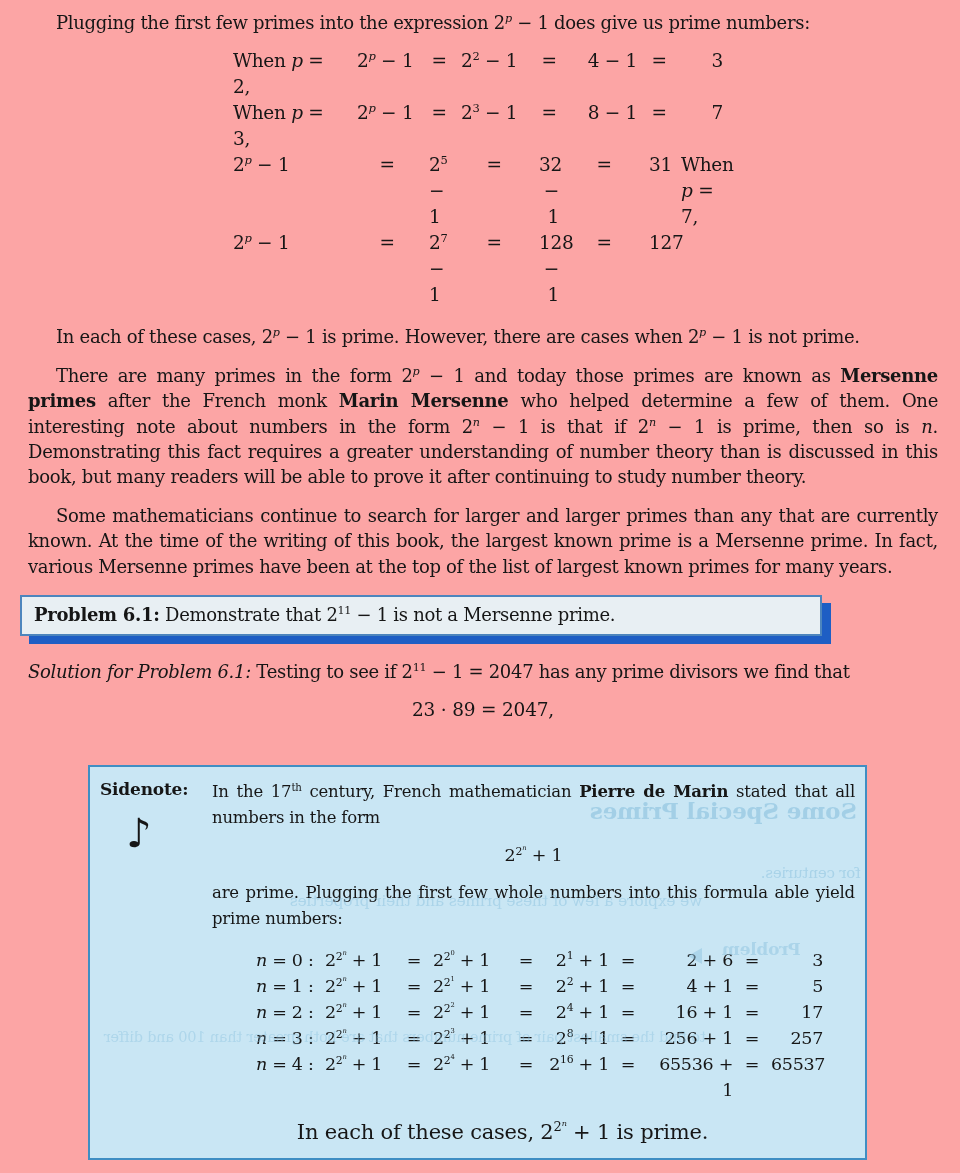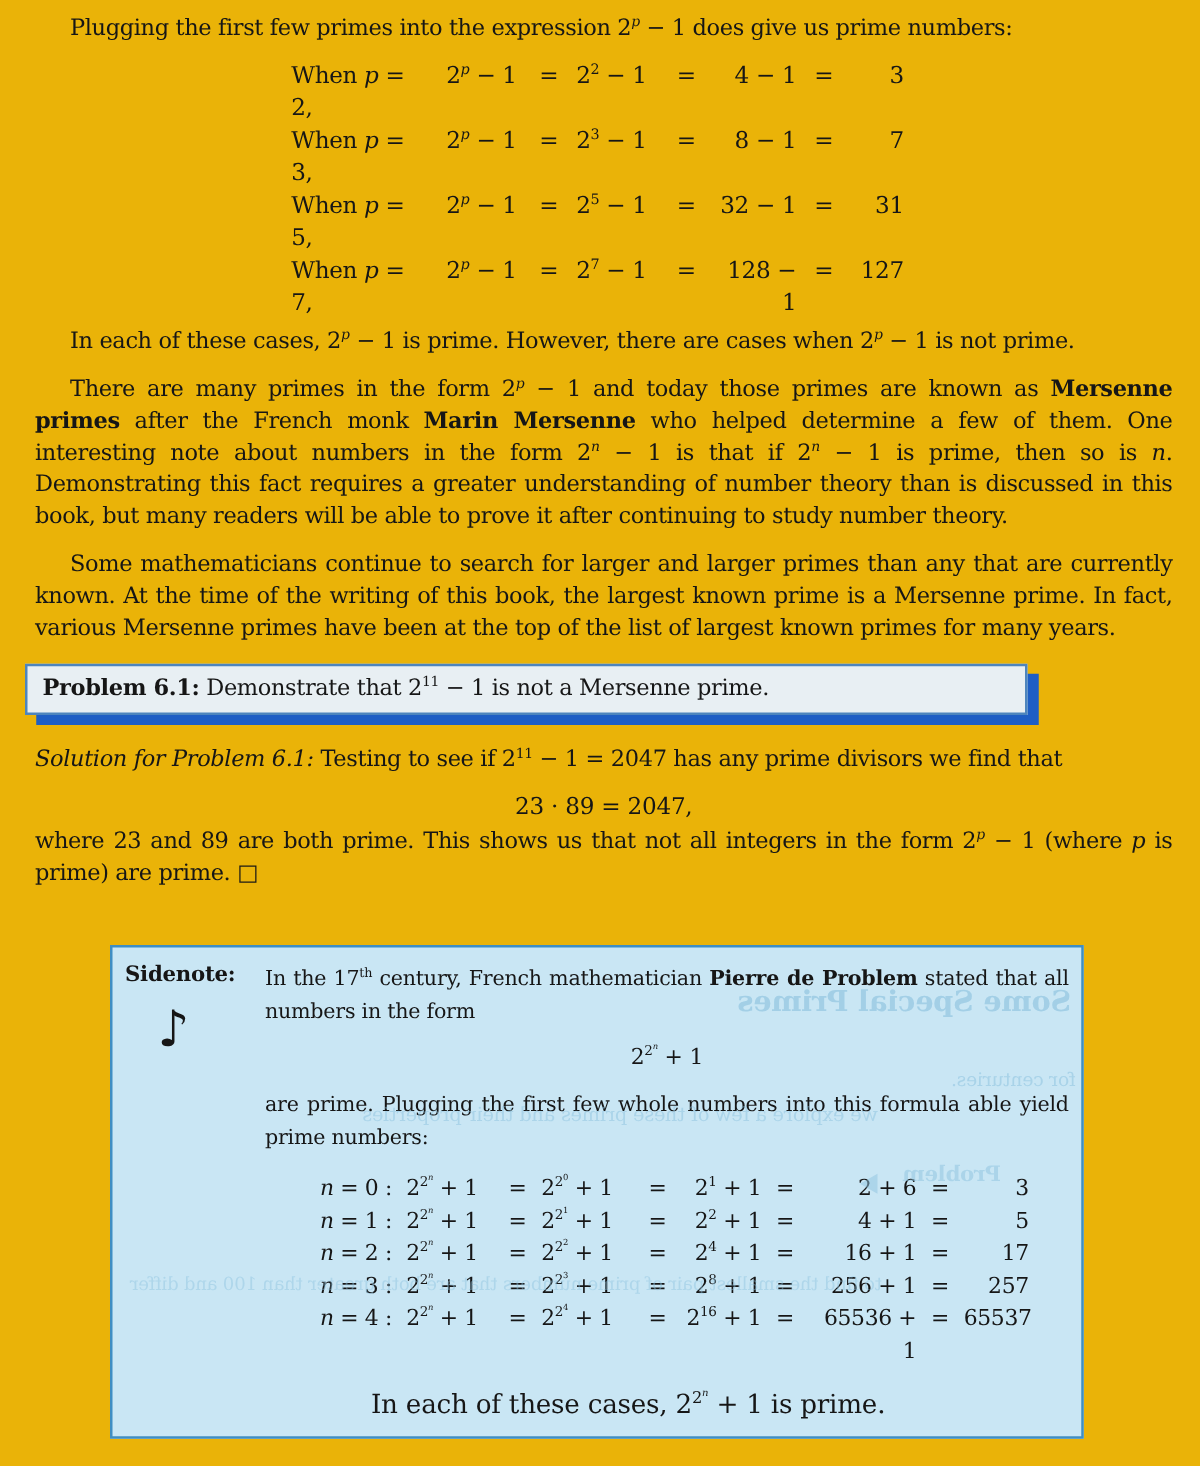--- a/index.html
+++ b/index.html
@@ -1,17 +1,17 @@
 <!DOCTYPE html>
 <html style="--problem-fill: #e8eff3; --problem-border: #4d85bd; --problem-shadow: #1e5ec4; --sidenote-fill: #c9e6f4; --sidenote-border: #3f8ec3; --definition-fill: #e6e4e0; --definition-border: #2b2b28; --ghost-color: #8fc4e0;"><head>
 <meta charset="utf-8">
 <style>
   html,body{margin:0;padding:0;background:#ffffff;}
   .page{
-    position:relative;width:960px;height:1173px;margin:0 auto;background:#eab308;
+    position:relative;width:960px;height:1173px;margin:0 auto;background:#fca5a5;
     font-family:"DejaVu Serif","Liberation Serif",serif;color:#161616;overflow:hidden;
   }
   .para{margin:0 22px 0 28px;font-size:18px;line-height:25.4px;text-align:justify;
         letter-spacing:-0.3px;}
   .indent{text-indent:28px;}
   
   .mtable{display:grid;margin:13px 0 0 233px;
     grid-template-columns:112px 60px 20px 66px 20px 66px 20px 42px;
     column-gap:12px;font-size:18.5px;line-height:26px;letter-spacing:-0.3px;}
   .mtable .c2,.mtable .c4,.mtable .c6{text-align:center;}
@@ -50,21 +50,21 @@
   .ghost-title{top:30px;right:8px;font-size:23px;font-weight:bold;opacity:.65;}
   .ghost-centuries{top:97px;right:4px;font-size:15px;opacity:.55;}
   .ghost-explore{top:125px;left:200px;font-size:15.5px;opacity:.5;}
   .ghost-problem{top:172px;right:64px;font-size:17px;font-weight:bold;opacity:.5;}
   .ghost-find{top:262px;left:14px;font-size:14.5px;opacity:.45;}
   .ghost-arrow{position:absolute;top:181px;left:598px;width:0;height:0;
     border-top:8px solid transparent;border-bottom:8px solid transparent;
     border-right:14px solid var(--ghost-color);opacity:.5;}
   sup{font-size:0.62em;line-height:0;}
   .sp1{margin-top:13px;}
-  .sp2{margin-top:4px;}
+  .sp2{margin-top:16px;}
   .sol{margin-top:23px;}
 </style>
 </head>
 <body>
 
 <div class="page">
 
   <div style="height:10px"></div>
 
   <p class="para indent">Plugging the first few primes into the expression 2<sup><i>p</i></sup> − 1 does give us prime numbers:</p>
@@ -79,21 +79,20 @@
       <span class="c6">=</span>
       <span class="c7">3</span>
       <span class="c0">When <i>p</i> = 3,</span>
       <span class="c1">2<sup><i>p</i></sup> − 1</span>
       <span class="c2">=</span>
       <span class="c3">2<sup>3</sup> − 1</span>
       <span class="c4">=</span>
       <span class="c5">8 − 1</span>
       <span class="c6">=</span>
       <span class="c7">7</span>
-      <span class="c0">When <i>p</i> = 5,</span>
       <span class="c1">2<sup><i>p</i></sup> − 1</span>
       <span class="c2">=</span>
       <span class="c3">2<sup>5</sup> − 1</span>
       <span class="c4">=</span>
       <span class="c5">32 − 1</span>
       <span class="c6">=</span>
       <span class="c7">31</span>
       <span class="c0">When <i>p</i> = 7,</span>
       <span class="c1">2<sup><i>p</i></sup> − 1</span>
       <span class="c2">=</span>
@@ -111,37 +110,36 @@
   <p class="para indent sp1">Some mathematicians continue to search for larger and larger primes than any that are currently known.  At the time of the writing of this book, the largest known prime is a Mersenne prime.  In fact, various Mersenne primes have been at the top of the list of largest known primes for many years.</p>
 
   <div class="problem-box">
     <span><b>Problem 6.1:</b>   Demonstrate that 2<sup>11</sup> − 1 is not a Mersenne prime.</span>
   </div>
 
   <p class="para sol"><i>Solution for Problem 6.1:</i>   Testing to see if 2<sup>11</sup> − 1 = 2047 has any prime divisors we find that</p>
 
   <div class="eqline">23 · 89 = 2047,</div>
 
-  <p class="para sp2">where 23 and 89 are both prime.  This shows us that not all integers in the form 2<sup><i>p</i></sup> − 1 (where <i>p</i> is prime) are prime. □</p>
 
   <div class="sidenote-box">
     <span class="ghost ghost-title">Some Special Primes</span>
     <span class="ghost ghost-centuries">for centuries.</span>
     <span class="ghost ghost-explore">we explore a few of these primes and their properties</span>
     <span class="ghost ghost-problem">Problem</span>
     <span class="ghost ghost-find">to find the smallest pair of prime numbers that are both greater than 100 and differ</span>
     <div class="ghost-arrow"></div>
 
     <div class="sn-flex">
       <div class="sn-left">
         <div class="sn-label">Sidenote:</div>
         <div class="music-note">♪</div>
       </div>
       <div class="sn-content">
-        <p>In the 17<sup>th</sup> century, French mathematician <b>Pierre de Problem</b> stated that all numbers in the form</p>
+        <p>In the 17<sup>th</sup> century, French mathematician <b>Pierre de Marin</b> stated that all numbers in the form</p>
         <div class="sn-eq">2<sup>2<sup><i>n</i></sup></sup> + 1</div>
         <p>are prime.  Plugging the first few whole numbers into this formula able yield prime numbers:</p>
         <div class="ftable">
             <span class="c0"><i>n</i> = 0 :</span>
             <span class="c1">2<sup>2<sup><i>n</i></sup></sup> + 1</span>
             <span class="c2">=</span>
             <span class="c3">2<sup>2<sup>0</sup></sup> + 1</span>
             <span class="c4">=</span>
             <span class="c5">2<sup>1</sup> + 1</span>
             <span class="c6">=</span>

